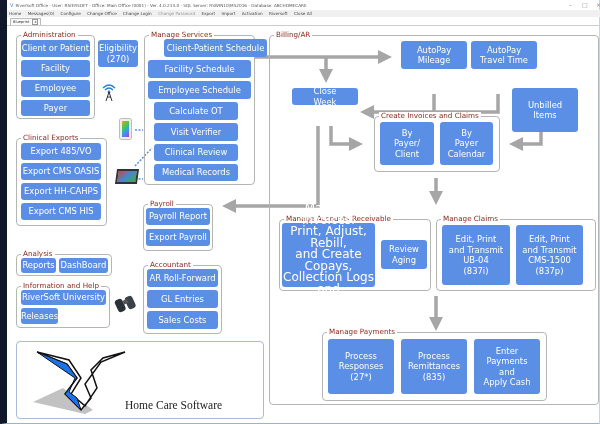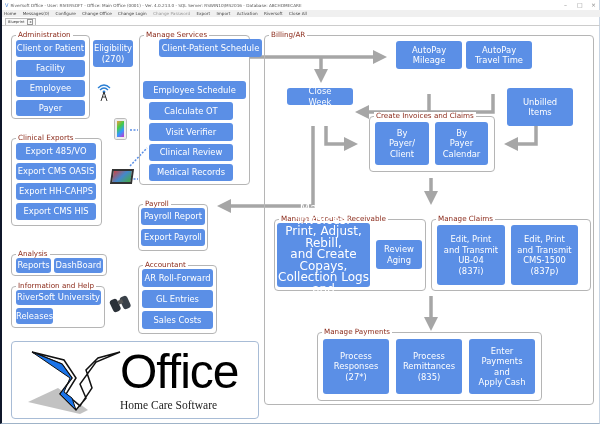--- a/index.html
+++ b/index.html
@@ -1,17 +1,17 @@
 <!DOCTYPE html>
 <html><head>
 <meta charset="utf-8">
 <style>
 *{box-sizing:border-box;margin:0;padding:0}
 html,body{width:600px;height:424px;overflow:hidden;background:#fff;font-family:"DejaVu Sans",sans-serif;}
-#win{position:relative;width:600px;height:424px;background:#fff;border-left:2px solid #0f172a;border-right:1px solid #c9d5e3;border-bottom:1px solid #9fb3c8;}
+#win{position:relative;width:600px;height:424px;background:#fff;border-left:7px solid #0f172a;border-right:1px solid #c9d5e3;border-bottom:1px solid #9fb3c8;}
 .titlebar{position:absolute;left:0;top:0;width:600px;height:10px;font-size:4.2px;color:#555;line-height:10px;padding-left:3px;white-space:nowrap;}
 .titlebar .appicon{display:inline-block;color:#3a7bd5;font-size:5px;margin-right:2px;}
 .winctl{position:absolute;top:0;height:10px;font-size:6px;color:#888;line-height:10px;}
 .menubar{position:absolute;left:0;top:10px;width:600px;height:7px;background:#f0f0f0;font-size:4.2px;line-height:7px;color:#444;white-space:nowrap;padding-left:2px;}
 .menubar span{margin-right:5px;}
 .menubar .dis{color:#999;}
 .tabbar{position:absolute;left:0;top:17px;width:600px;height:8px;}
 .tab{position:absolute;left:3px;top:1px;height:7px;padding:0 2px;border:1px solid #bbb;border-bottom:none;background:#fafafa;font-size:3.6px;line-height:6px;color:#333;}
 .tab .x{display:inline-block;margin-left:3px;border:1px solid #999;font-size:3.5px;line-height:4px;padding:0 1px;}
 .content{position:absolute;left:0;top:25px;width:600px;height:398px;border-top:1px solid #ccc;}
@@ -134,20 +134,21 @@
     <svg class="icon" style="left:107px;top:268px" width="24" height="20" viewBox="0 0 24 20">
       <rect x="2" y="5" width="8" height="13" rx="3" fill="#2b3138" transform="rotate(-25 6 11)"></rect>
       <rect x="12" y="2" width="8" height="13" rx="3" fill="#3a4149" transform="rotate(-25 16 8)"></rect>
       <rect x="9" y="6" width="5" height="4" fill="#555" transform="rotate(-25 11 8)"></rect>
     </svg>
 
     <div class="grp" style="left:137px;top:9px;width:111px;height:150px">
       <span class="lbl">Manage Services</span>
     </div>
     <div class="btn" style="left:157px;top:13px;width:103px;height:18px">Client-Patient Schedule</div>
+    <div class="btn" style="left:141px;top:34px;width:103px;height:18px">Facility Schedule</div>
     <div class="btn" style="left:141px;top:55px;width:103px;height:18px">Employee Schedule</div>
     <div class="btn" style="left:147px;top:76px;width:84px;height:18px">Calculate OT</div>
     <div class="btn" style="left:147px;top:97px;width:84px;height:18px">Visit Verifier</div>
     <div class="btn" style="left:147px;top:118px;width:84px;height:17px">Clinical Review</div>
     <div class="btn" style="left:147px;top:138px;width:84px;height:17px">Medical Records</div>
 
     <div class="grp" style="left:136px;top:178px;width:70px;height:47px">
       <span class="lbl">Payroll</span>
     </div>
     <div class="btn" style="left:139px;top:182px;width:64px;height:17px">Payroll Report</div>
@@ -162,21 +163,21 @@
 
     <div class="grp" style="left:262px;top:9px;width:330px;height:370px">
       <span class="lbl">Billing/AR</span>
     </div>
     <div class="btn" style="left:394px;top:15px;width:66px;height:28px">AutoPay
 Mileage</div>
     <div class="btn" style="left:464px;top:15px;width:66px;height:28px">AutoPay
 Travel Time</div>
     <div class="btn" style="left:285px;top:62px;width:66px;height:17px">Close
 Week</div>
-    <div class="btn" style="left:505px;top:62px;width:66px;height:38px">Unbilled
+    <div class="btn" style="left:505px;top:62px;width:66px;height:44px">Unbilled
 Items</div>
 
     <div class="grp" style="left:367px;top:90px;width:126px;height:56px">
       <span class="lbl">Create Invoices and Claims</span>
     </div>
     <div class="btn" style="left:373px;top:96px;width:54px;height:43px">By
 Payer/
 Client</div>
     <div class="btn" style="left:433px;top:96px;width:53px;height:43px">By
 Payer
@@ -219,16 +220,15 @@
 and
 Apply Cash</div>
   </div>
 
   <div class="logo">
     <svg style="position:absolute;left:6px;top:6px" width="110" height="68" viewBox="0 0 110 68">
       <path d="M10,54 L40,40 L70,62 L62,66 Z" fill="#999" opacity="0.6"></path>
       <path d="M14,4 L44,16 L54,30 L42,46 L58,62 L68,50 L62,36 L78,14 L102,4 L80,10 L68,22 L74,40 L62,58 L48,46 L58,30 L46,12 Z" fill="#fff" stroke="#111" stroke-width="1.5"></path>
       <path d="M14,4 L44,16 L54,30 L42,46 L58,62 L54,50 L46,44 L52,30 Z" fill="#1a73e8" stroke="#111" stroke-width="1"></path>
     </svg>
-    <span class="office">Office</span>
     <span class="sub">Home Care Software</span>
   </div>
 </div>
 
 </body></html>

